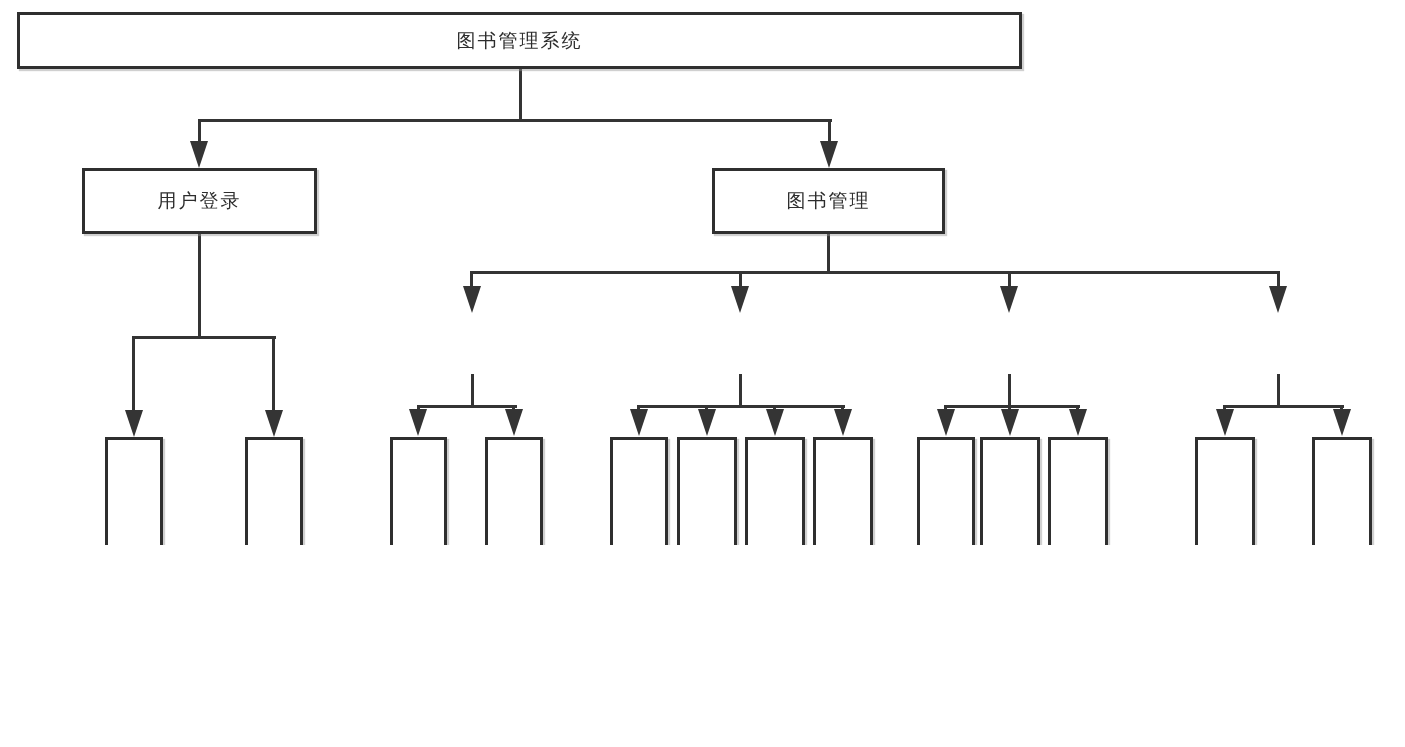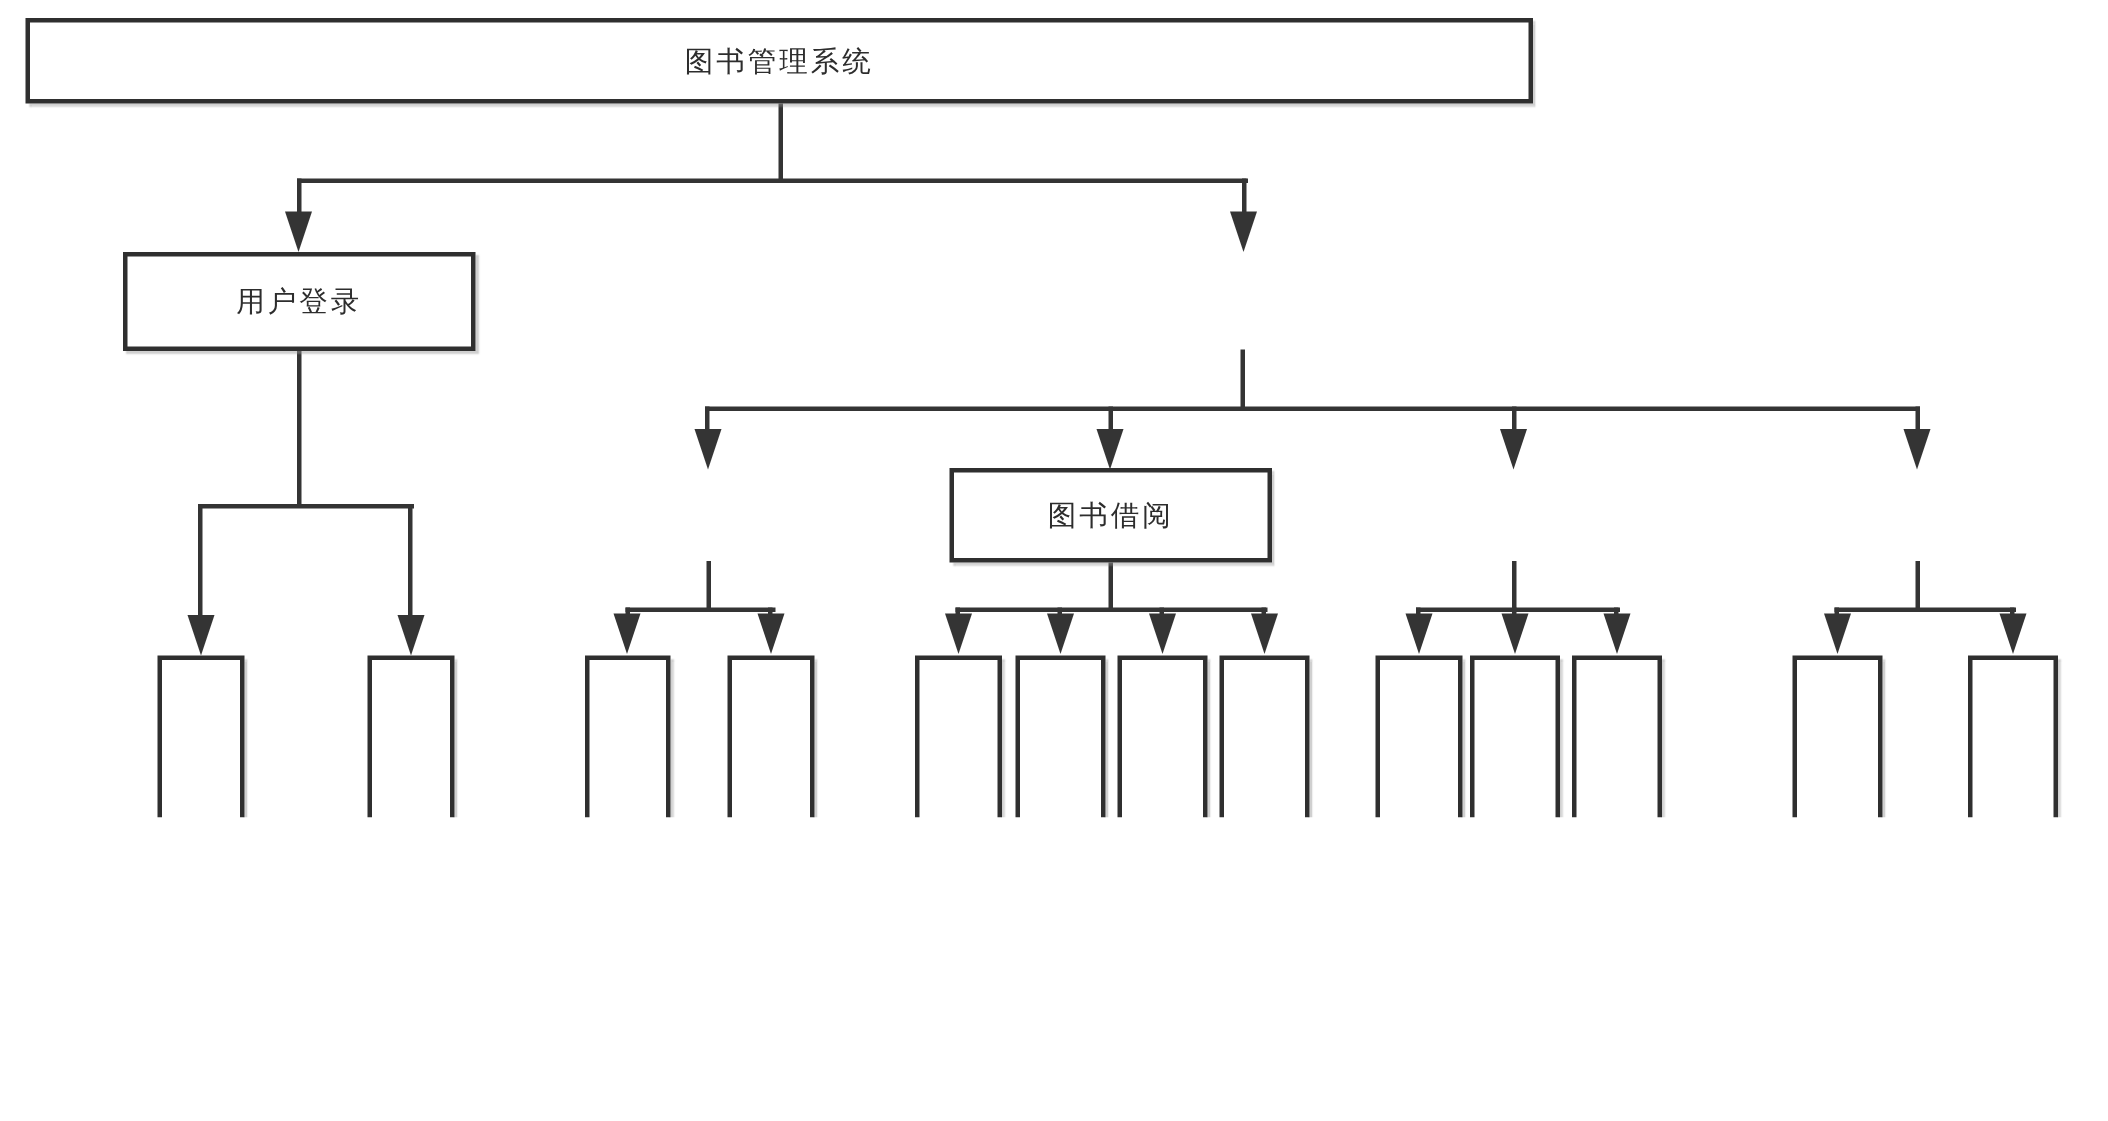--- a/index.html
+++ b/index.html
@@ -101,25 +101,25 @@
   <div class="arr" style="left:1333px;top:409px"></div>
 
   <div class="box" style="left:17px;top:12px;width:1005px;height:57px">
     <span class="lbl">图书管理系统</span>
   </div>
 
   <div class="box" style="left:82px;top:168px;width:235px;height:66px">
     <span class="lbl">用户登录</span>
   </div>
 
+  <div class="box" style="left:712px;top:168px;width:233px;height:66px">
+    <span class="lbl">图书管理</span>
+  </div>
 
 
-  <div class="box" style="left:633px;top:312px;width:215px;height:63px">
-    <span class="lbl">图书借阅</span>
-  </div>
 
 
 
   <div class="vbox" style="left:105px;width:58px">
     <span class="vlbl">用户登录</span>
   </div>
   <div class="vbox" style="left:245px;width:58px">
     <span class="vlbl">注销登录</span>
   </div>
 

